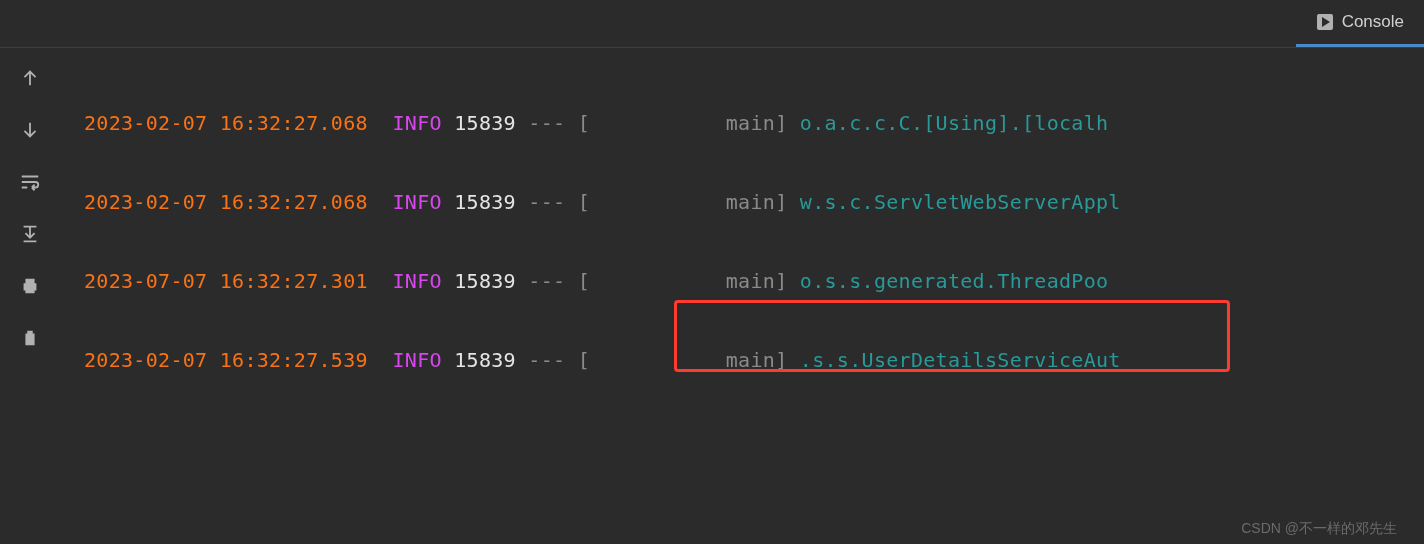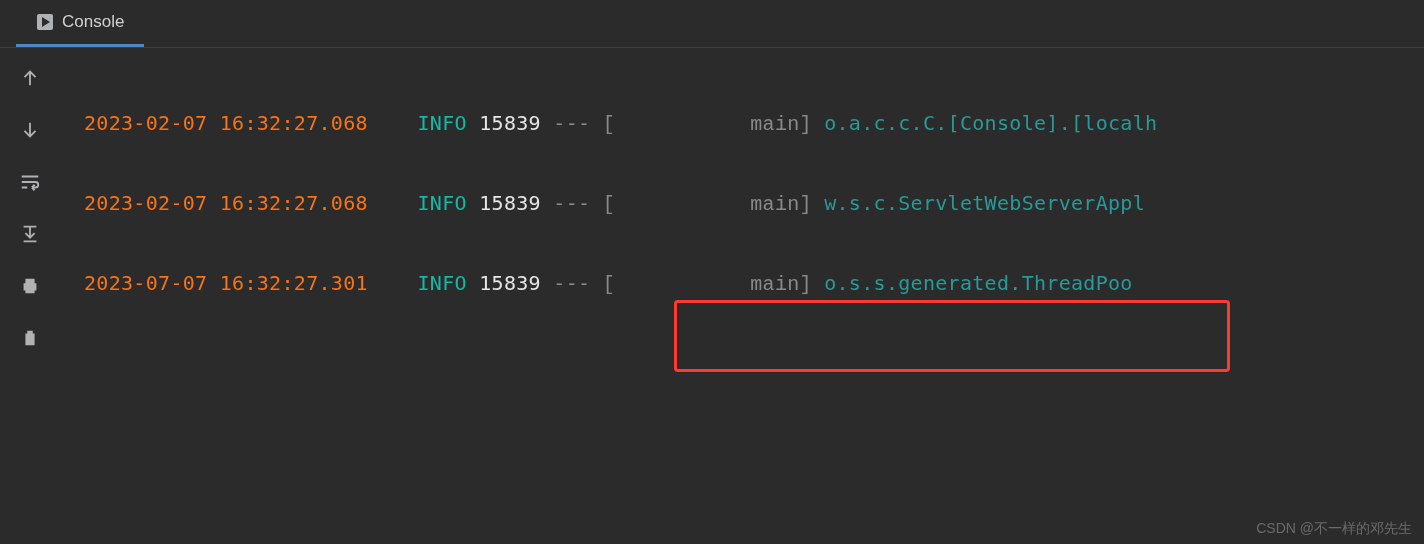--- a/index.html
+++ b/index.html
@@ -15,20 +15,21 @@
   .tabbar {
     height: 48px;
     background: #2b2b2b;
     border-bottom: 1px solid #3c3f41;
     display: flex;
     align-items: center;
     padding-left: 16px;
     font-family: -apple-system, 'Segoe UI', sans-serif;
     font-size: 17px;
     color: #bbbbbb;
+    justify-content: flex-end;
   }
   .tab {
     display: flex;
     align-items: center;
     gap: 8px;
     padding: 0 20px;
     height: 100%;
     cursor: pointer;
   }
   .tab.active { border-bottom: 3px solid #4a88c7; color: #d0d0d0; }
@@ -52,39 +53,39 @@
     flex:1;
     padding: 16px 0 0 24px;
     line-height: 1.98;
     letter-spacing: 0.3px;
     white-space: pre;
     overflow:hidden;
     position:relative;
   }
   .line { display:block; }
   .dt { color:#f97316; }
-  .info { color:#14b8a6;margin-left:25px; }
+  .info { color:#d946ef; }
   .pid { color:#e5e5e5; }
   .dash { color:#8a8a8a; }
-  .thread { color:#8a8a8a;font-family:Liberation Mono, monospace; }
+  .thread { color:#8a8a8a; }
   .logger { color:#299999; }
   .txt { color:#8a8a8a; }
   .highlight-box {
     position:absolute;
     border:3px solid #ff3b30;
     border-radius:4px;
     left: 614px;
     top: 252px;
     width: 556px;
     height: 72px;
     pointer-events:none;
   }
   .watermark {
     position:absolute;
-    right:12px;
+    right:27px;
     bottom:6px;
     font-family: -apple-system, sans-serif;
     font-size:14px;
     color:#6a6a6a;
   }
 </style>
 </head>
 <body>
 
 <div class="tabbar">
@@ -124,23 +125,24 @@
         </svg>
       </div>
     <div class="gutter-btn">
         <svg viewBox="0 0 24 24">
           <path d="M5 7 H19 M9 7 V4 H15 V7 M7 7 V20 H17 V7" fill="#afb1b3" stroke="none"></path>
         </svg>
       </div>
   </div>
 
   <div class="console">
-<span class="line"><span class="dt">2023-02-07 16:32:27.068</span>  <span class="info">INFO</span> <span class="pid">15839</span> <span class="dash">---</span> <span class="thread">[           main]</span> <span class="logger">o.a.c.c.C.[Console].[localh</span></span>
+<span class="line"><span class="dt">2023-02-07 16:32:27.068</span>  <span class="info">INFO</span> <span class="pid">15839</span> <span class="dash">---</span> <span class="thread">[           main]</span> <span class="logger">o.a.c.c.C.[Using].[localh</span></span>
 <span class="line"><span class="dt">2023-02-07 16:32:27.068</span>  <span class="info">INFO</span> <span class="pid">15839</span> <span class="dash">---</span> <span class="thread">[           main]</span> <span class="logger">w.s.c.ServletWebServerAppl</span></span>
 <span class="line"><span class="dt">2023-07-07 16:32:27.301</span>  <span class="info">INFO</span> <span class="pid">15839</span> <span class="dash">---</span> <span class="thread">[           main]</span> <span class="logger">o.s.s.generated.ThreadPoo</span></span>
+<span class="line"><span class="dt">2023-02-07 16:32:27.539</span>  <span class="info">INFO</span> <span class="pid">15839</span> <span class="dash">---</span> <span class="thread">[           main]</span> <span class="logger">.s.s.UserDetailsServiceAut</span></span>
 <span class="line"> </span>
 
 
 
 
 
 
     <div class="highlight-box"></div>
   </div>
 </div>

